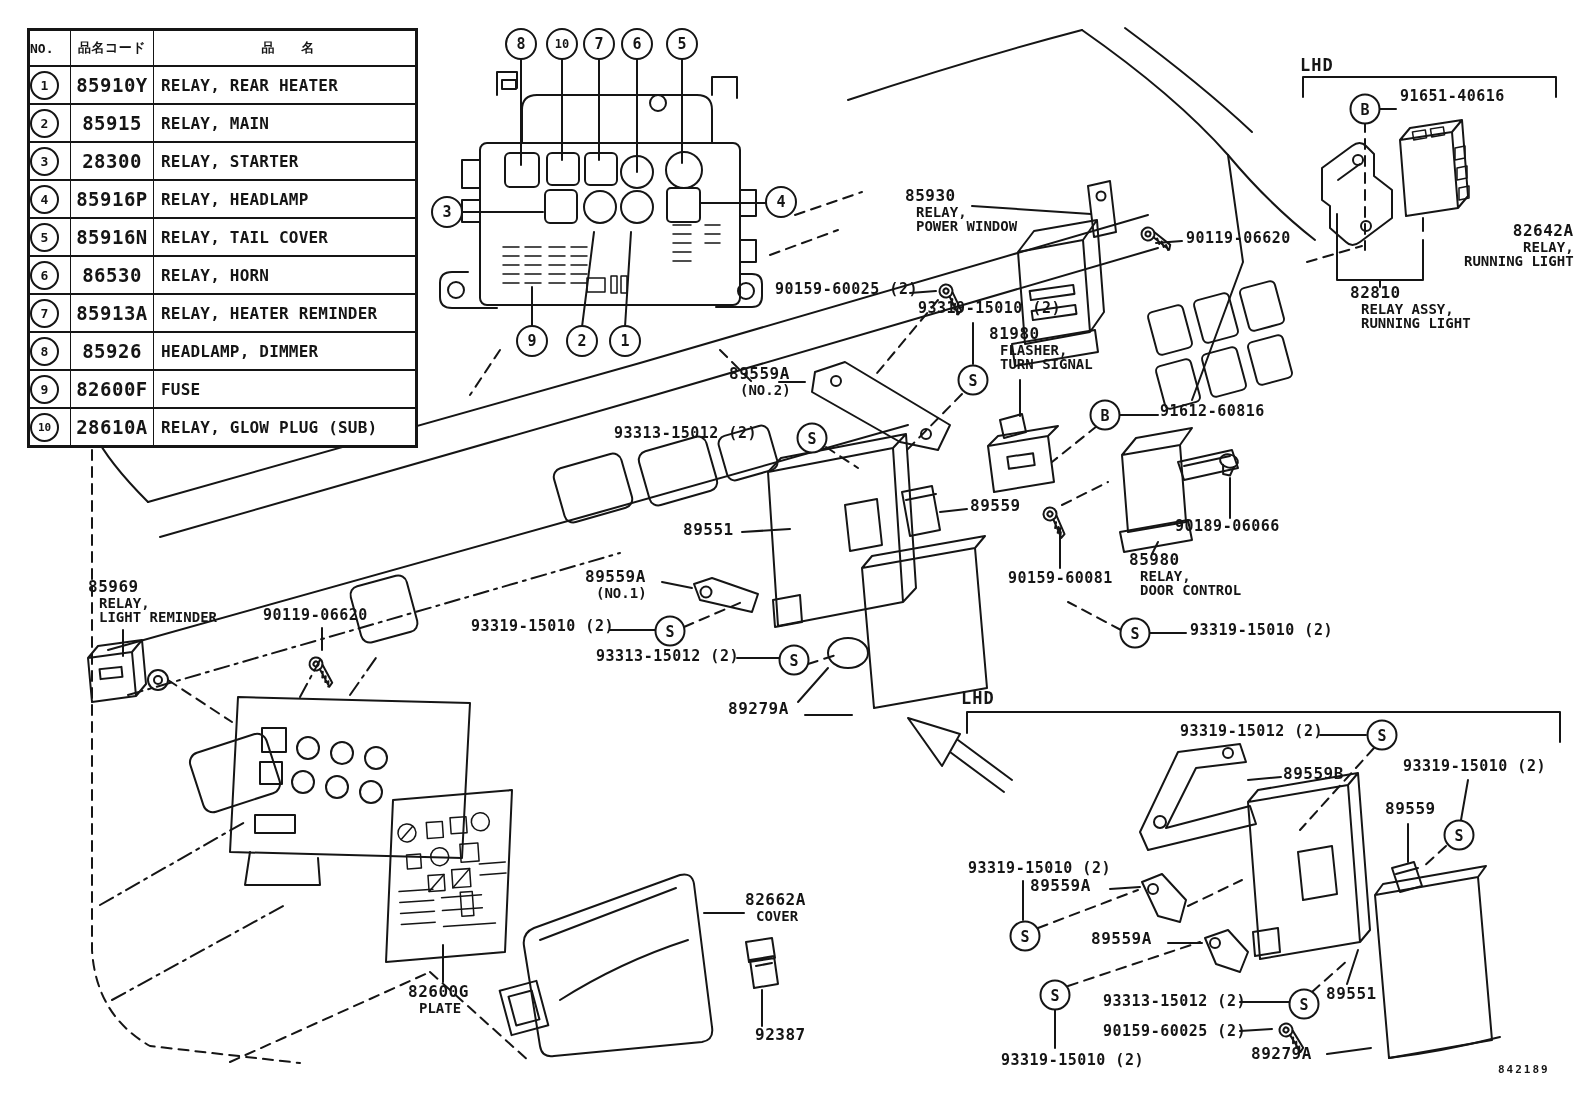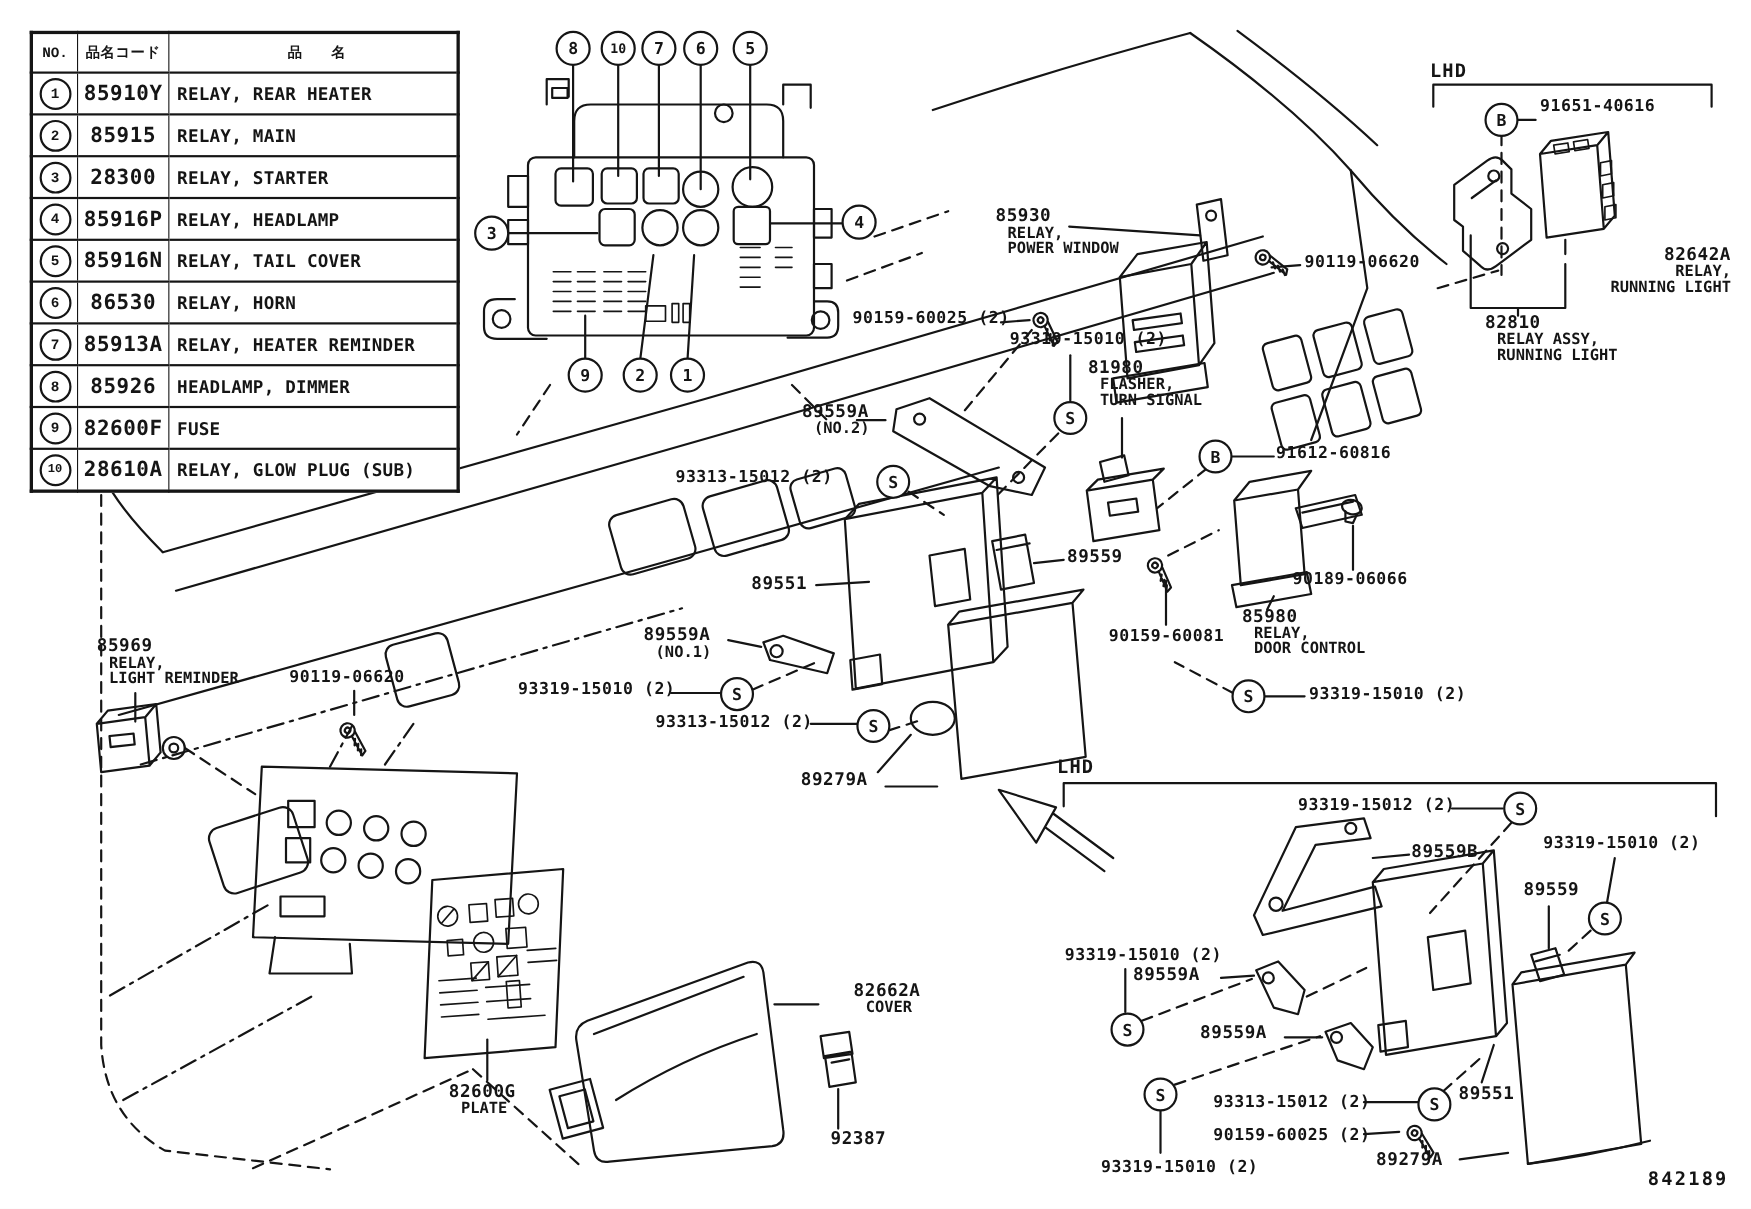--- a/index.html
+++ b/index.html
@@ -11,40 +11,40 @@
   .dd{stroke-dasharray:15 6 3 6;}
   .tn{stroke-width:1.5;}
 
   
   #label-layer{position:absolute;left:0;top:0;width:100%;height:100%;}
   .lbl{position:absolute;font-weight:bold;white-space:pre-line;line-height:1.05;}
   .lbl .num{letter-spacing:0.5px;}
   .k-part .num{font-size:16px;}
   .k-fast .num{font-size:15px;}
   .k-tag .num{font-size:17px;letter-spacing:1px;}
-  .k-doc .num{font-size:17px;letter-spacing:2px;}
+  .k-doc .num{font-size:11px;letter-spacing:2px;}
   .lbl .sub{font-size:14px;margin-left:11px;letter-spacing:0;}
 
   
   .marker{position:absolute;width:27px;height:27px;border:2px solid #151515;border-radius:50%;
           background:#fff;display:flex;align-items:center;justify-content:center;
           font-size:15px;font-weight:bold;transform:translate(-50%,-50%);}
   
   .callout{position:absolute;width:28px;height:28px;border:2px solid #151515;border-radius:50%;
            background:#fff;display:flex;align-items:center;justify-content:center;
            font-size:15px;font-weight:bold;transform:translate(-50%,-50%);}
   .callout.two{font-size:12px;}
 
   
   #parts-table{position:absolute;left:27px;top:28px;width:391px;border-collapse:collapse;
                border:3px solid #151515;table-layout:fixed;background:#fff;}
   #parts-table th,#parts-table td{border:1.6px solid #151515;border-top-width:2.5px;
                padding:0;height:36px;overflow:hidden;}
   #parts-table th{font-size:13px;font-weight:bold;height:34px;}
-  .c-no{width:40px;text-align:center;font-family:Liberation Mono, monospace;}
+  .c-no{width:40px;text-align:left;}
   .c-code{width:82px;font-size:19px;font-weight:bold;text-align:center;letter-spacing:0.5px;}
   .c-name{font-size:16px;font-weight:bold;padding-left:7px !important;letter-spacing:0.2px;text-align:left;}
   .circ{display:inline-flex;width:25px;height:25px;border:2px solid #151515;border-radius:50%;
         align-items:center;justify-content:center;font-size:13px;font-weight:bold;}
 </style>
 </head>
 <body>
 
 <div id="page">
 
@@ -395,21 +395,21 @@
       <div class="lbl k-fast" style="left: 1403px; top: 759px;"><div class="num">93319-15010 (2)</div></div>
       <div class="lbl k-part" style="left: 1385px; top: 801px;"><div class="num">89559</div></div>
       <div class="lbl k-fast" style="left: 968px; top: 861px;"><div class="num">93319-15010 (2)</div></div>
       <div class="lbl k-part" style="left: 1030px; top: 878px;"><div class="num">89559A</div></div>
       <div class="lbl k-part" style="left: 1091px; top: 931px;"><div class="num">89559A</div></div>
       <div class="lbl k-part" style="left: 1326px; top: 986px;"><div class="num">89551</div></div>
       <div class="lbl k-fast" style="left: 1103px; top: 994px;"><div class="num">93313-15012 (2)</div></div>
       <div class="lbl k-fast" style="left: 1103px; top: 1024px;"><div class="num">90159-60025 (2)</div></div>
       <div class="lbl k-fast" style="left: 1001px; top: 1053px;"><div class="num">93319-15010 (2)</div></div>
       <div class="lbl k-part" style="left: 1251px; top: 1046px;"><div class="num">89279A</div></div>
-      <div class="lbl k-part" style="left: 745px; top: 892px; margin-left: 31px;"><div class="num">82662A</div><div class="sub">COVER</div></div>
+      <div class="lbl k-part" style="left: 745px; top: 892px;"><div class="num">82662A</div><div class="sub">COVER</div></div>
       <div class="lbl k-part" style="left: 408px; top: 984px;"><div class="num">82600G</div><div class="sub">PLATE</div></div>
       <div class="lbl k-part" style="left: 755px; top: 1027px;"><div class="num">92387</div></div>
       <div class="lbl k-doc" style="left: 1498px; top: 1064px;"><div class="num">842189</div></div>
       <div class="marker" style="left: 1365px; top: 109px;">B</div>
       <div class="marker" style="left: 973px; top: 380px;">S</div>
       <div class="marker" style="left: 1105px; top: 415px;">B</div>
       <div class="marker" style="left: 812px; top: 438px;">S</div>
       <div class="marker" style="left: 670px; top: 631px;">S</div>
       <div class="marker" style="left: 794px; top: 660px;">S</div>
       <div class="marker" style="left: 1135px; top: 633px;">S</div>

